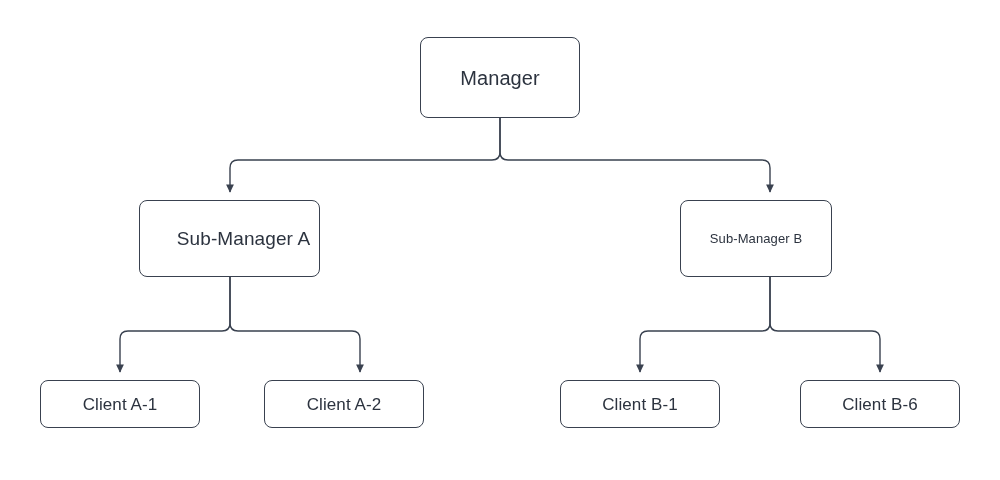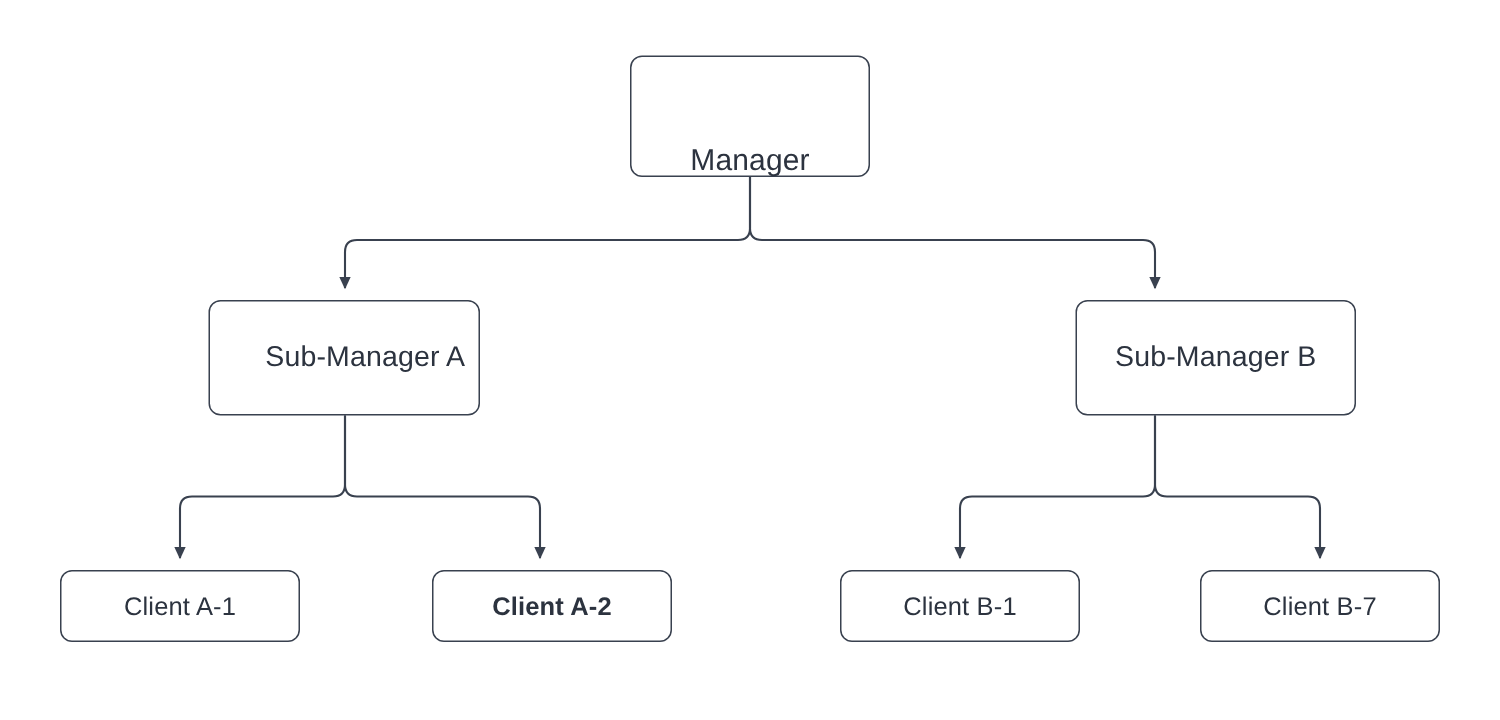--- a/index.html
+++ b/index.html
@@ -44,46 +44,44 @@
   .node-label {
     display: block;
     line-height: 1;
   }
   .node-root {
     left: 420px;
     top: 37px;
     width: 160px;
     height: 81px;
     font-size: 20px;
-    align-items: flex-end;
   }
   .node-mid-a {
     left: 139px;
     top: 200px;
     width: 181px;
     height: 77px;
     font-size: 19px;
     padding-left: 28px;
   }
   .node-mid-b {
     left: 680px;
     top: 200px;
-    width: 187px;
+    width: 152px;
     height: 77px;
-    font-size: 19px;
-    margin-left: 37px;
+    font-size: 13px;
   }
   .node-leaf {
     top: 380px;
     width: 160px;
     height: 48px;
     font-size: 17px;
   }
   .leaf-a1 { left: 40px; }
-  .leaf-a2 { left: 288px; font-weight: bold; }
+  .leaf-a2 { left: 264px; }
   .leaf-b1 { left: 560px; }
   .leaf-b2 { left: 800px; }
 </style>
 </head>
 <body>
 
 <div id="diagram-root">
 
   <svg id="connector-layer" viewBox="0 0 1000 480" width="1000" height="480" xmlns="http://www.w3.org/2000/svg">
     <defs>
@@ -123,16 +121,16 @@
 
   <div class="node node-leaf leaf-a2">
     <span class="node-label">Client A-2</span>
   </div>
 
   <div class="node node-leaf leaf-b1">
     <span class="node-label">Client B-1</span>
   </div>
 
   <div class="node node-leaf leaf-b2">
-    <span class="node-label">Client B-7</span>
+    <span class="node-label">Client B-6</span>
   </div>
 
 </div>
 
 </body></html>

